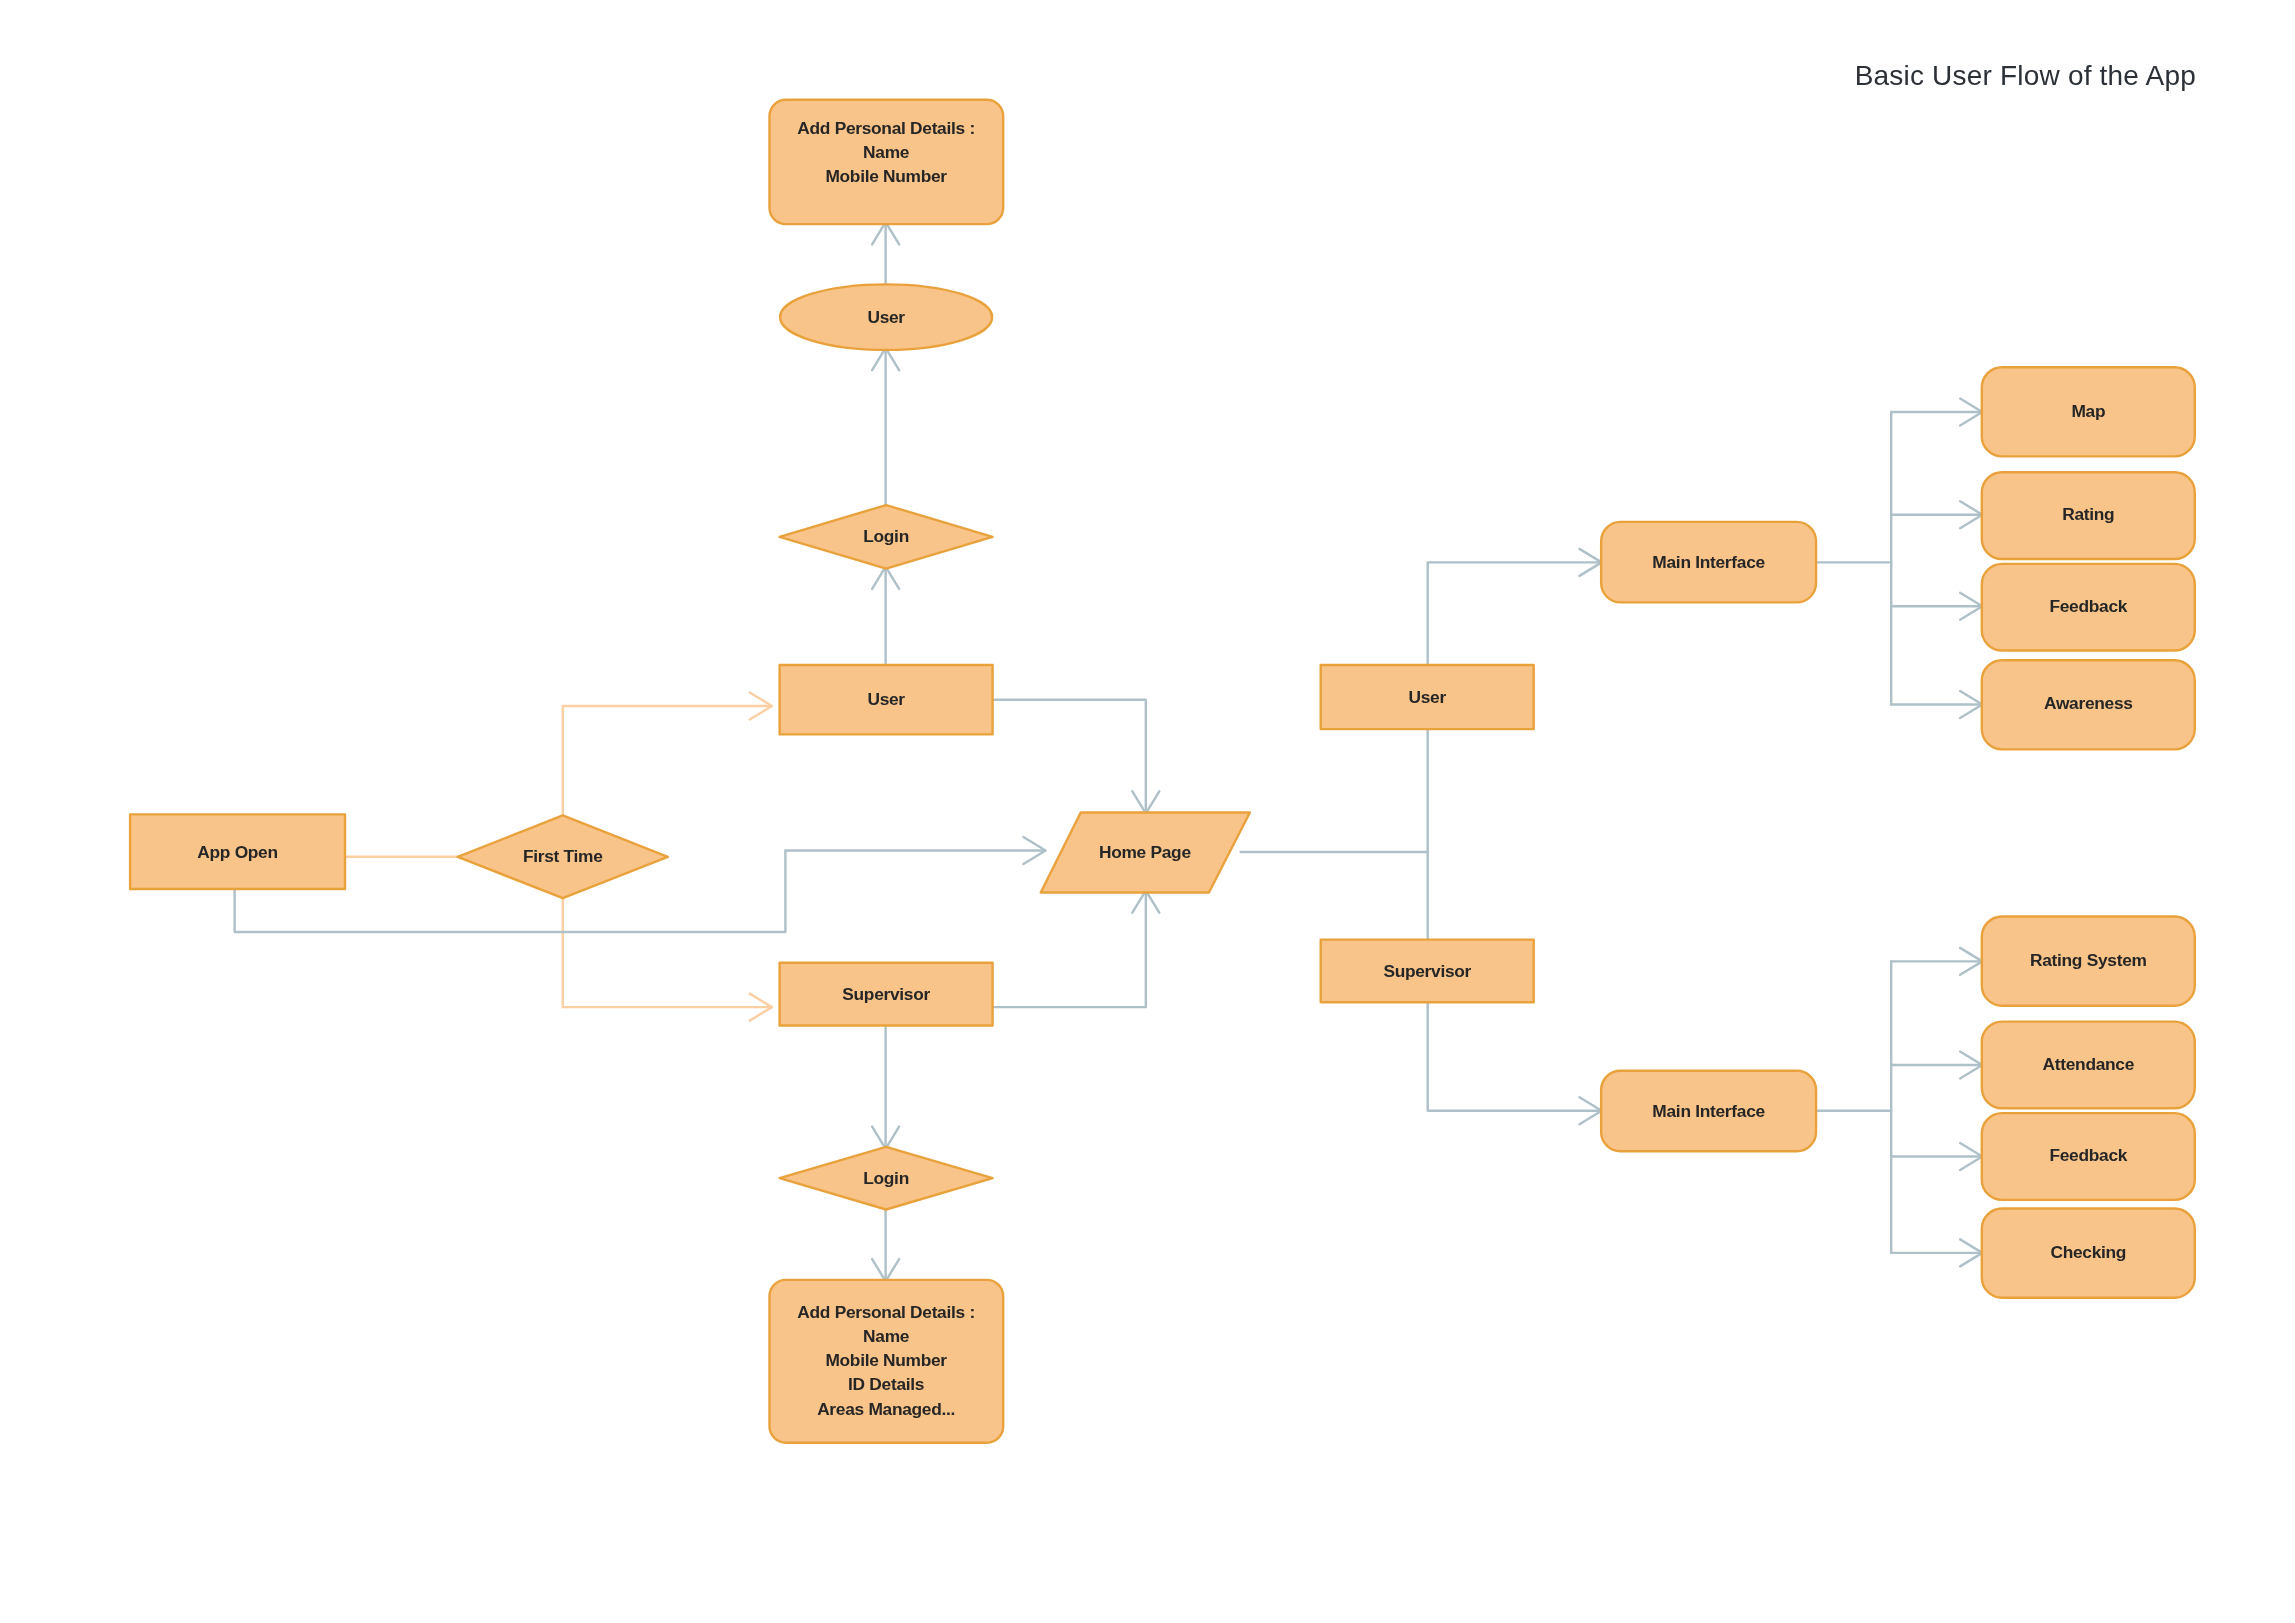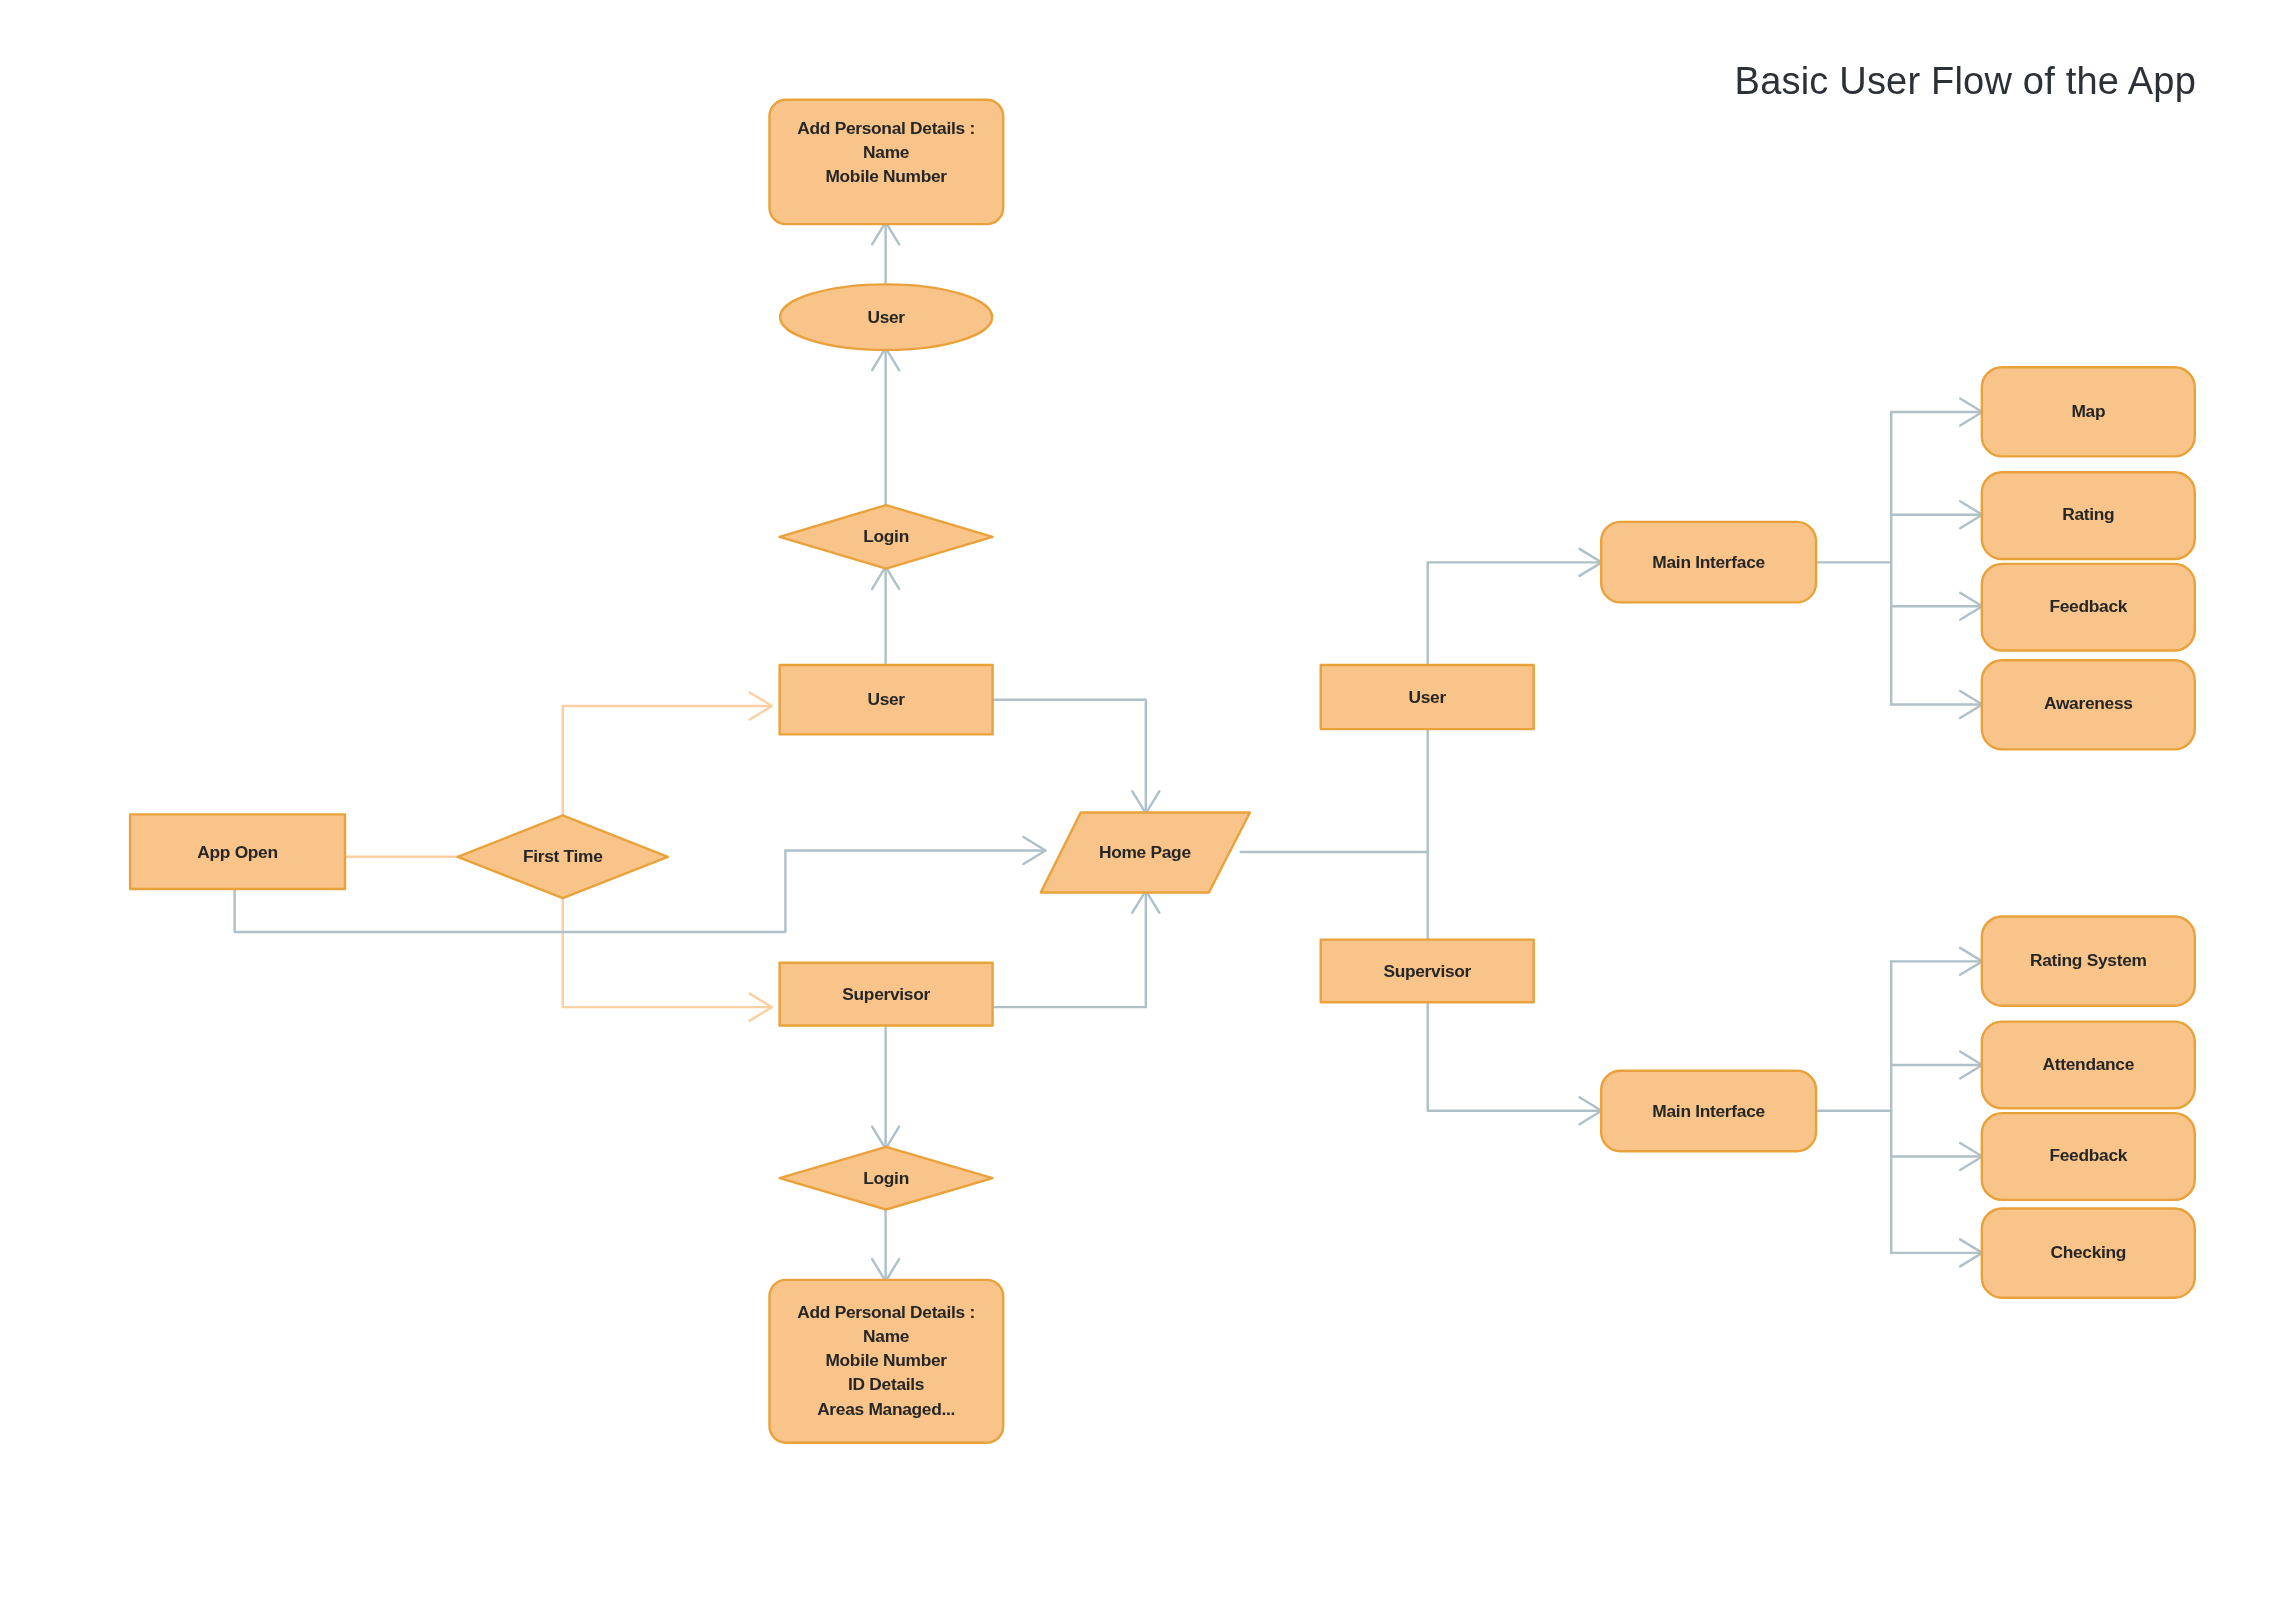--- a/index.html
+++ b/index.html
@@ -51,21 +51,21 @@
   .edge-gray { stroke: #AEC0C8; }
   .edge-orange { stroke: #FBCFA2; }
   .arrow-gray { fill: none; stroke: #AEC0C8; stroke-width: 5; stroke-linecap: round; stroke-linejoin: round; }
   .arrow-orange { fill: none; stroke: #FBCFA2; stroke-width: 5; stroke-linecap: round; stroke-linejoin: round; }
   #page-title {
     position: absolute;
     right: 99px;
     top: 60px;
     font-family: "Liberation Sans", sans-serif;
     font-weight: 300;
-    font-size: 38px;
+    font-size: 28px;
     color: #2B3137;
     letter-spacing: 0.2px;
     white-space: nowrap;
     text-align: right;
   }
 </style>
 </head>
 <body>
 
 <div id="canvas">

